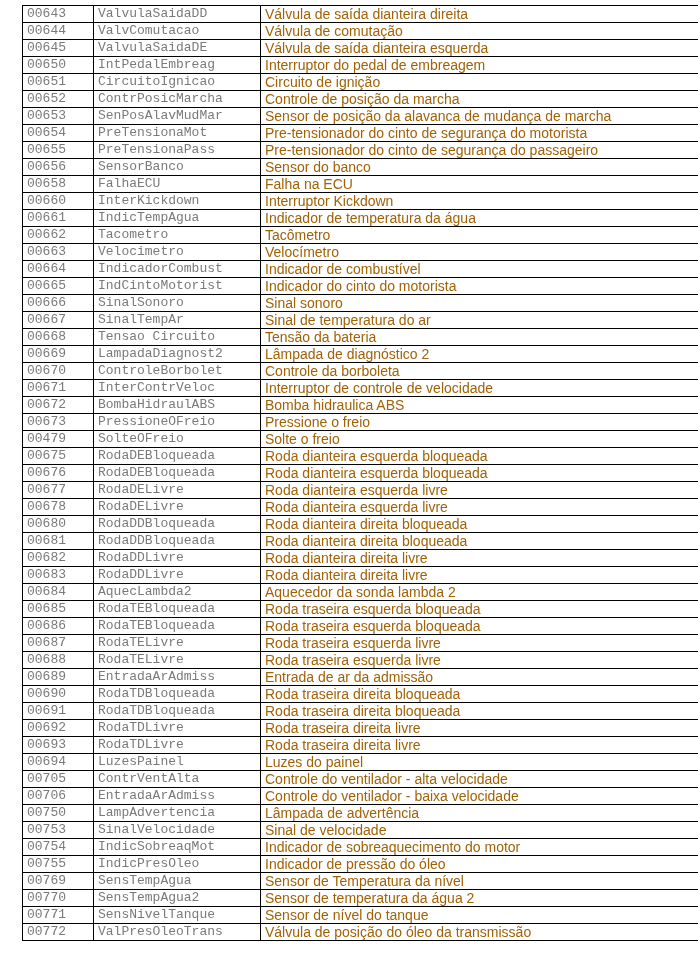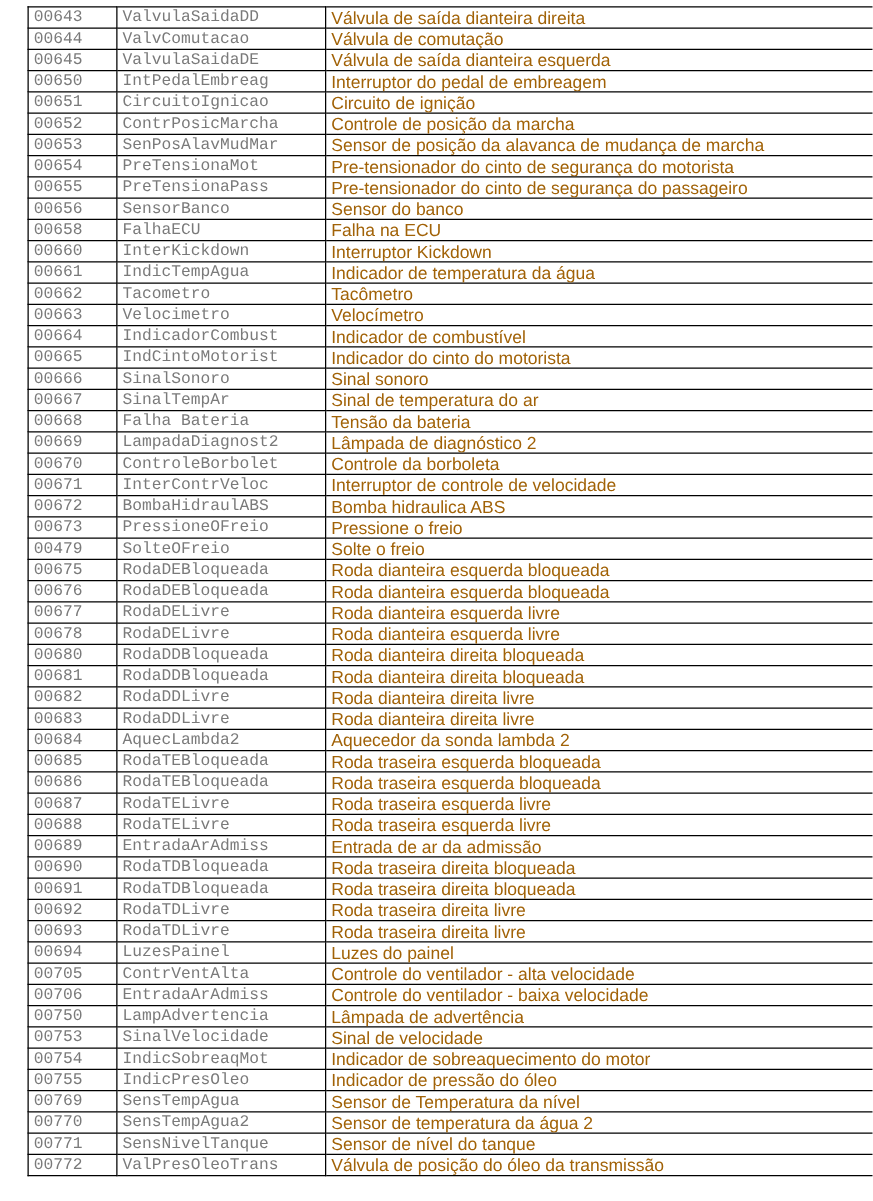--- a/index.html
+++ b/index.html
@@ -133,21 +133,21 @@
         <td class="name">SinalSonoro</td>
         <td class="desc">Sinal sonoro</td>
       </tr>
       <tr>
         <td class="code">00667</td>
         <td class="name">SinalTempAr</td>
         <td class="desc">Sinal de temperatura do ar</td>
       </tr>
       <tr>
         <td class="code">00668</td>
-        <td class="name">Falha Bateria</td>
+        <td class="name">Tensao Circuito</td>
         <td class="desc">Tensão da bateria</td>
       </tr>
       <tr>
         <td class="code">00669</td>
         <td class="name">LampadaDiagnost2</td>
         <td class="desc">Lâmpada de diagnóstico 2</td>
       </tr>
       <tr>
         <td class="code">00670</td>
         <td class="name">ControleBorbolet</td>

